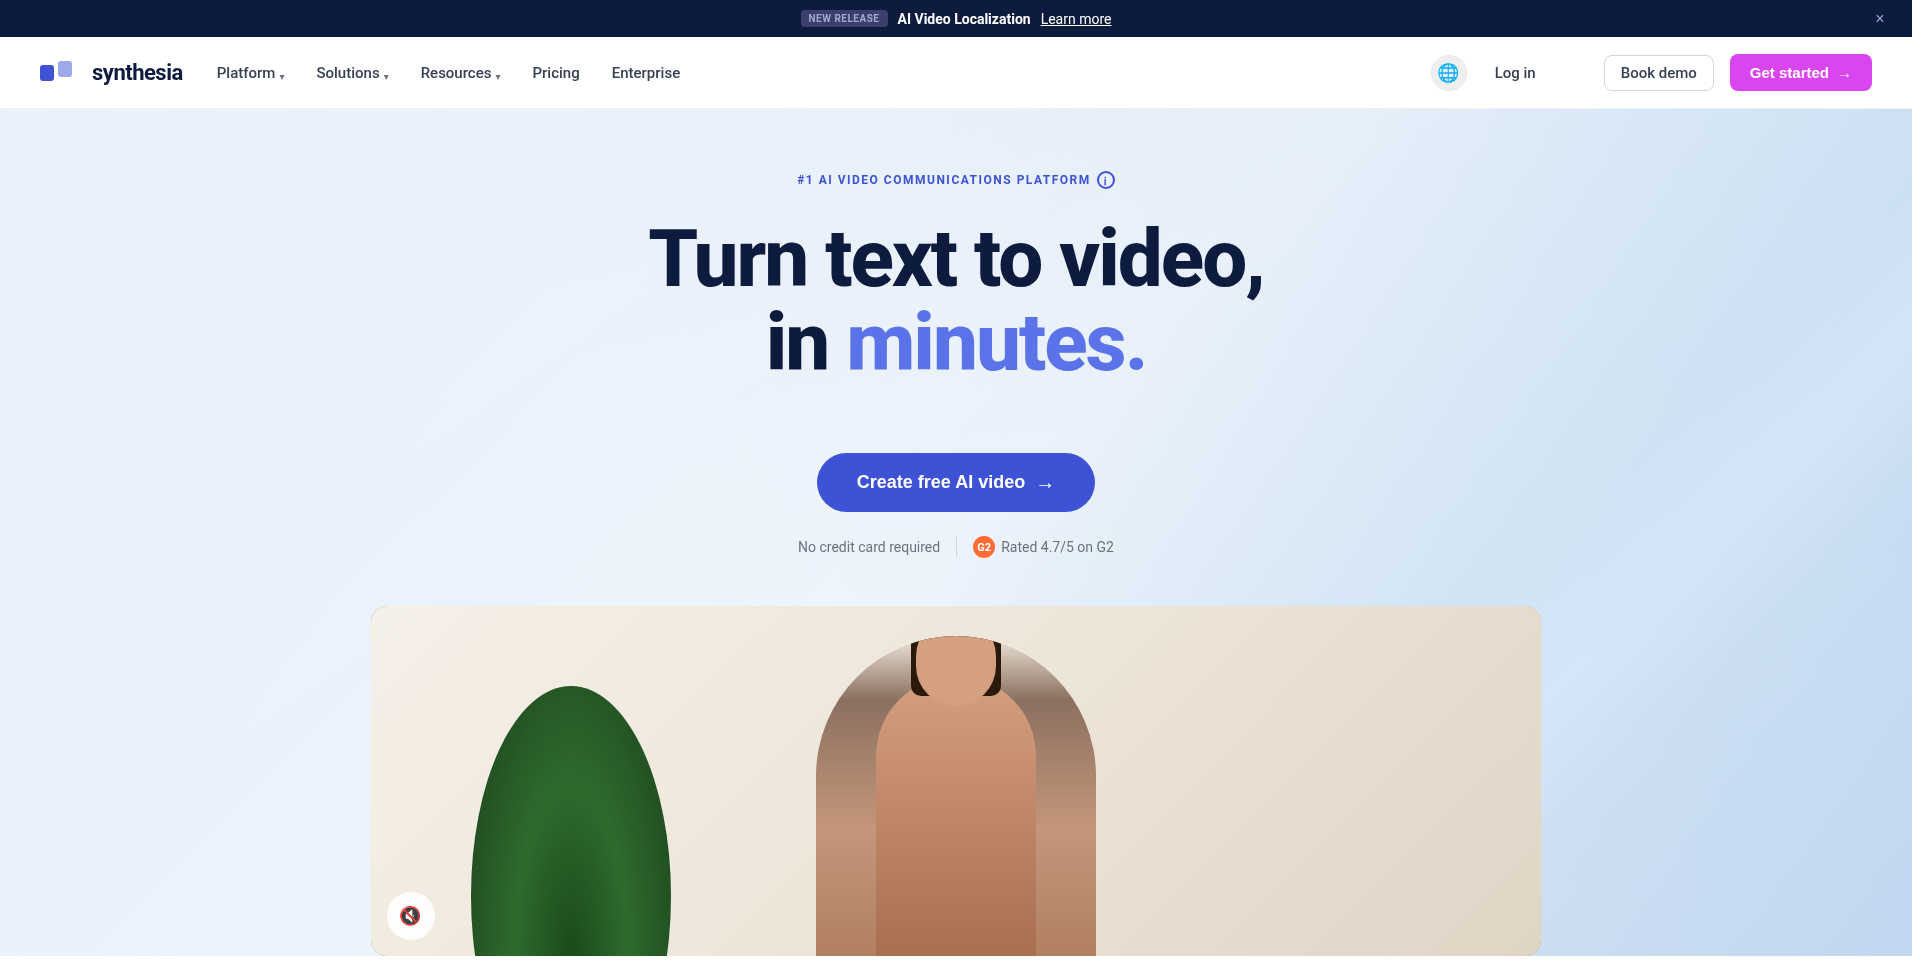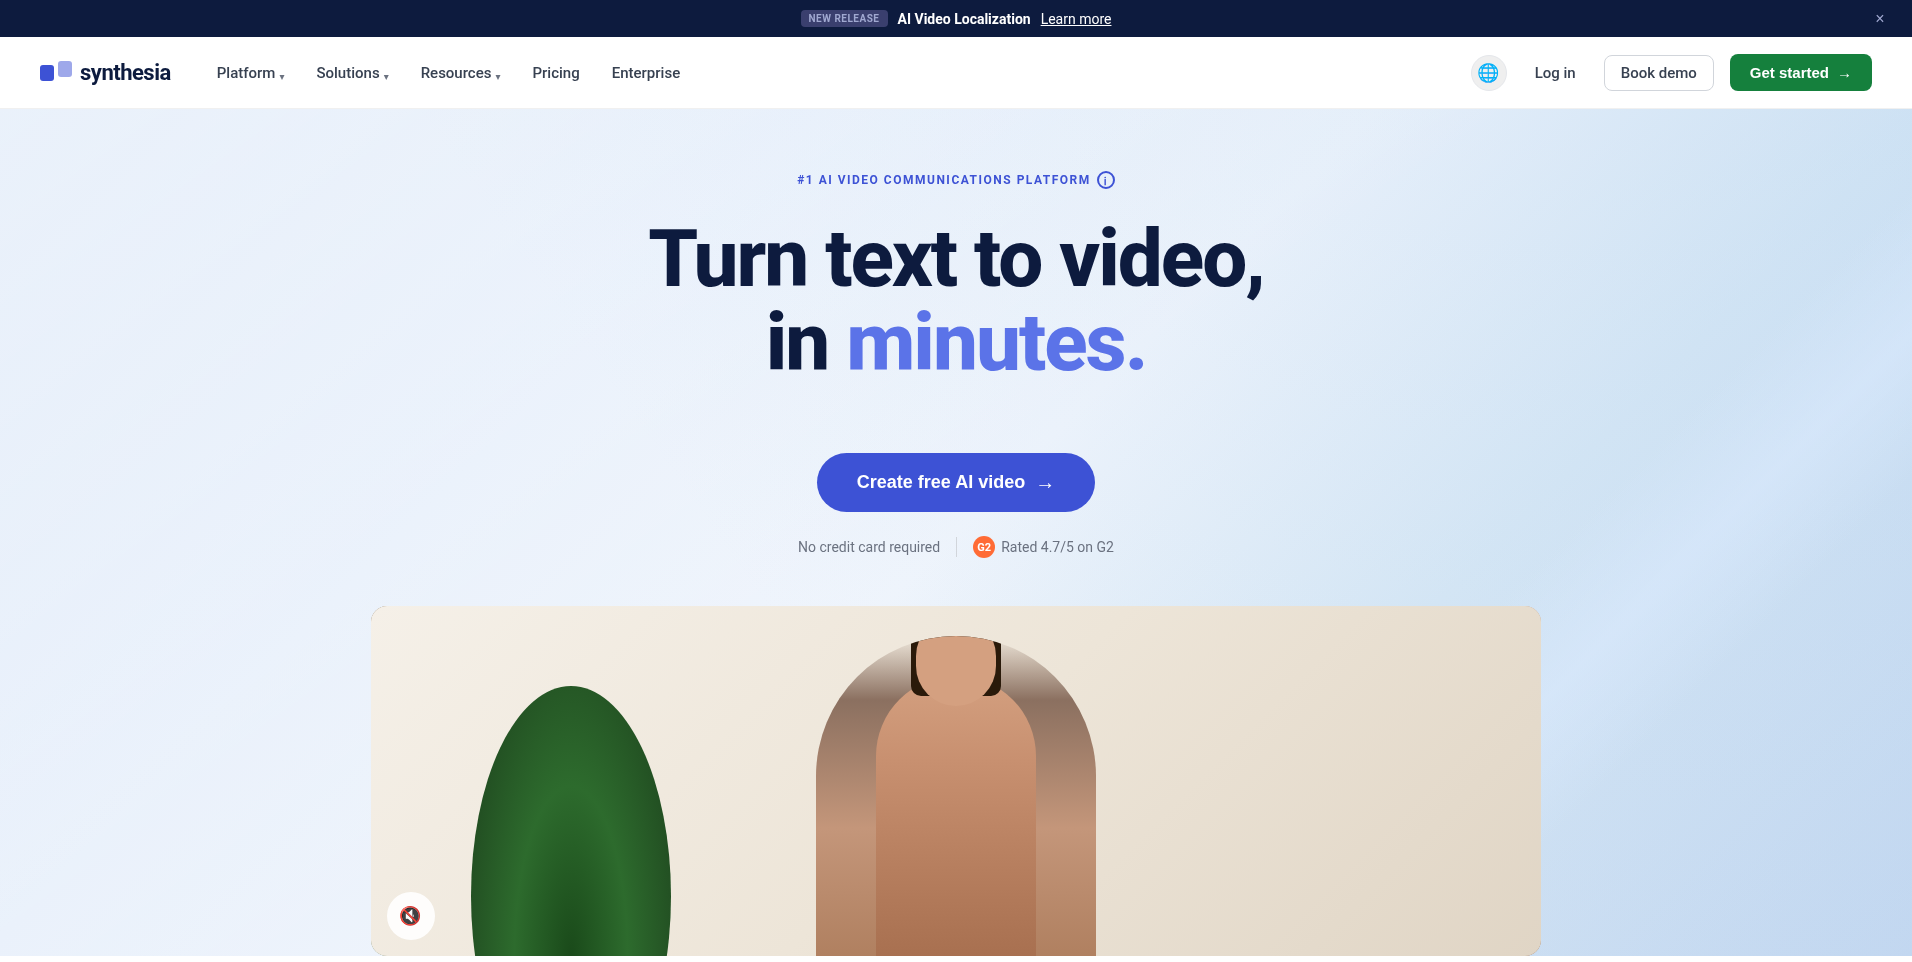--- a/index.html
+++ b/index.html
@@ -60,22 +60,22 @@
       background: white;
       display: flex;
       align-items: center;
       padding: 0 40px;
       height: 72px;
       border-bottom: 1px solid #f0f0f0;
     }
     .logo-area {
       display: flex;
       align-items: center;
-      gap: 8px;
-      margin-right: 32px;
+      gap: 20px;
+      margin-right: 20px;
       text-decoration: none;
     }
     .logo-icon {
       width: 32px;
       height: 24px;
     }
     .logo-text {
       font-size: 22px;
       font-weight: 700;
       color: #0d1b3e;
@@ -131,23 +131,24 @@
     }
     .demo-btn {
       color: #374151;
       font-size: 15px;
       font-weight: 500;
       cursor: pointer;
       padding: 8px 16px;
       border-radius: 8px;
       border: 1px solid #d1d5db;
       text-decoration: none;
+      margin-left: 40px;
     }
     .get-started-btn {
-      background: #15803d;
+      background: #d946ef;
       color: white;
       font-size: 15px;
       font-weight: 600;
       padding: 10px 20px;
       border-radius: 8px;
       cursor: pointer;
       border: none;
       display: flex;
       align-items: flex-start;
       gap: 8px;

